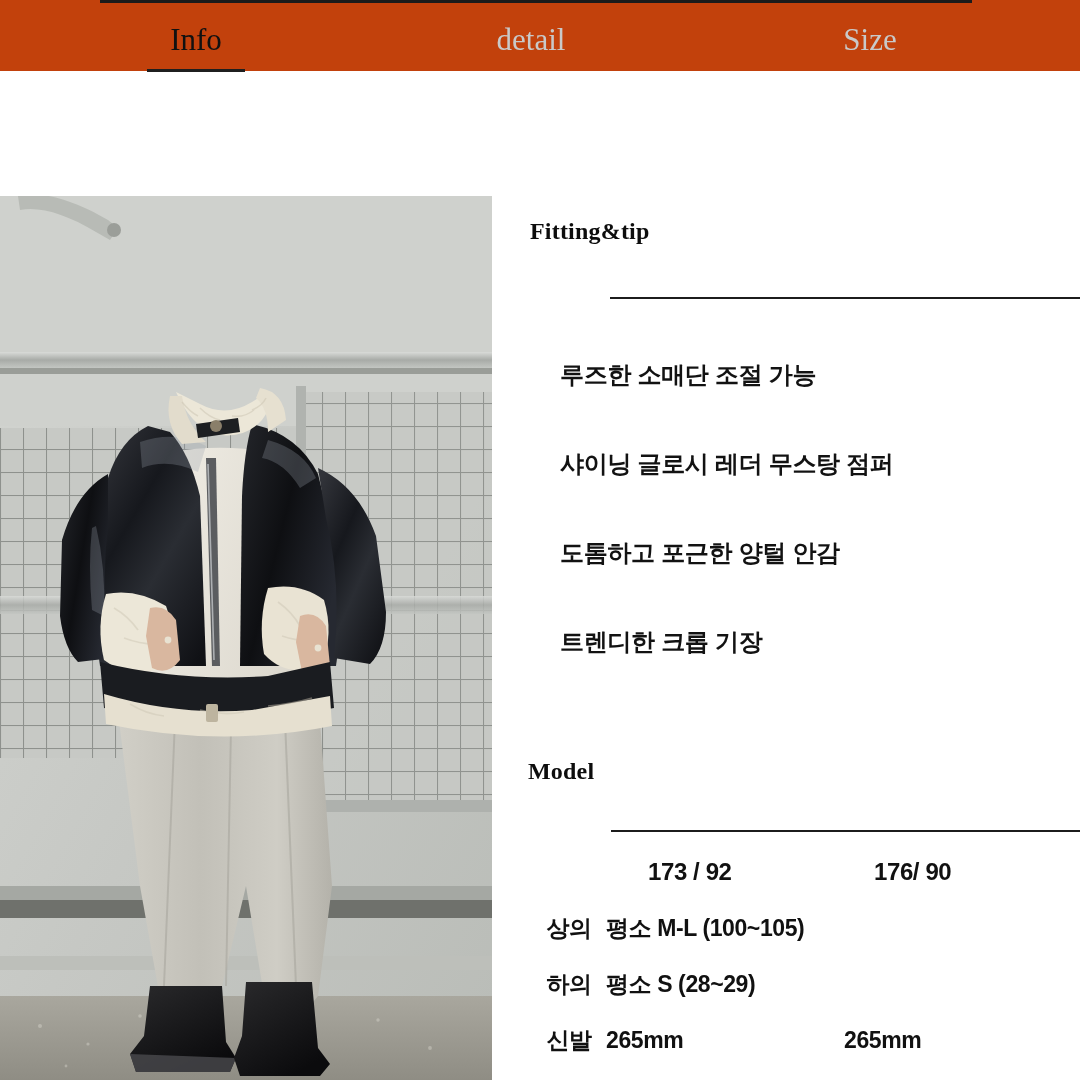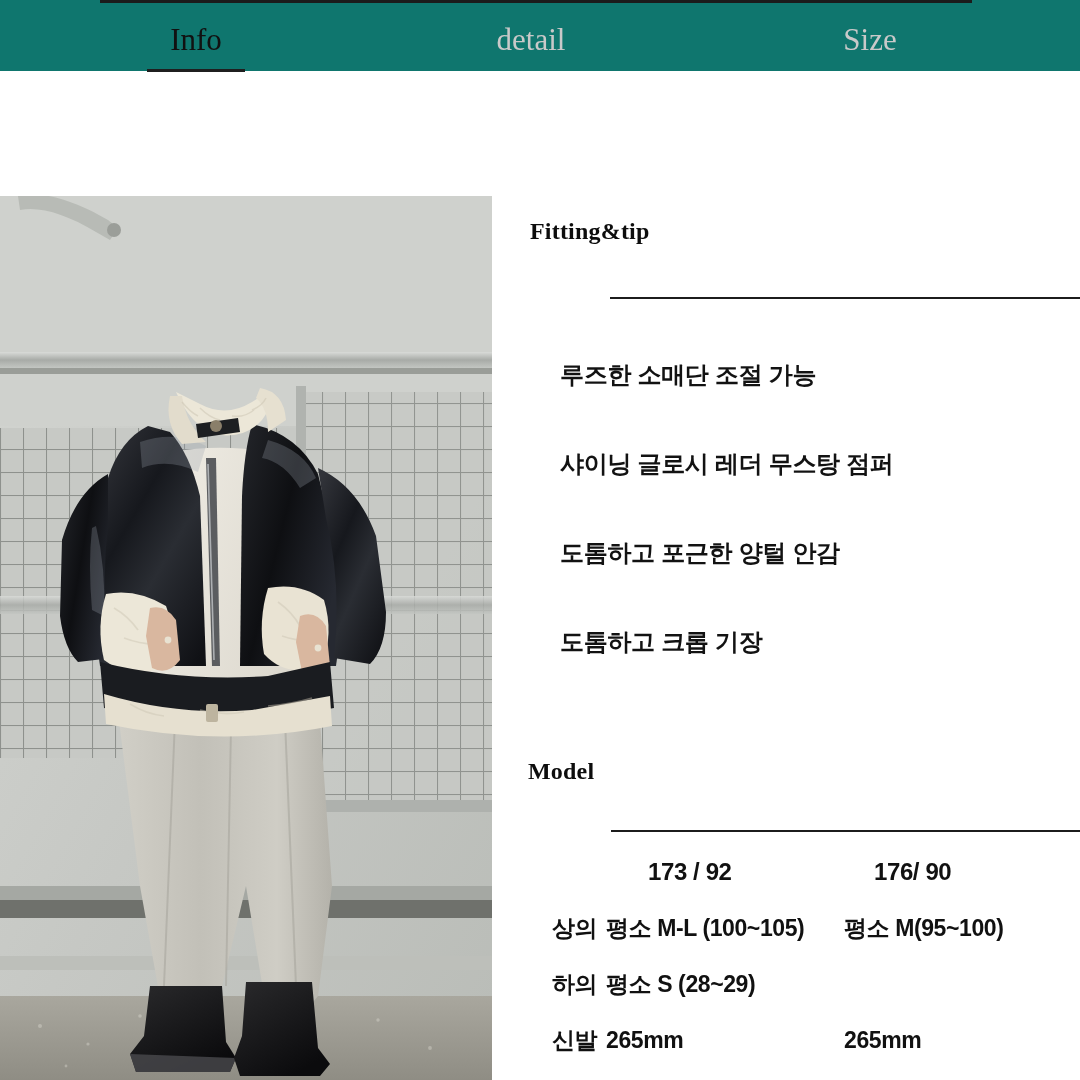--- a/index.html
+++ b/index.html
@@ -7,21 +7,21 @@
   body{
     font-family:"Liberation Sans", sans-serif;
     background:#ffffff;
     overflow:hidden;
     position:relative;
   }
 
   
   .tabbar{
     position:absolute; left:0; top:0; width:1080px; height:71px;
-    background:#0f766e;
+    background:#c2410c;
   }
   .tabbar-topline{
     position:absolute; left:100px; top:0px; width:872px; height:3px;
     background:#1b1b1b;
   }
   .tabs{
     position:absolute; left:0; top:0; width:1080px; height:71px;
     display:flex; align-items:center;
   }
   .tab{
@@ -77,21 +77,21 @@
   
   .mtable{
     position:absolute; left:0px; top:648px; width:588px;
   }
   .mrow{ display:flex; align-items:center; height:56px; }
   .mcell{
     font-family:"Liberation Sans", sans-serif;
     font-weight:700; font-size:23px; color:#111111;
     letter-spacing:-0.4px; white-space:nowrap;
   }
-  .c-label{ width:114px; padding-left:60px; }
+  .c-label{ width:114px; padding-left:40px;text-align:center; }
   .c-v1{ width:238px; }
   .c-v2{ width:236px; }
   .mrow-head .c-v1,
   .mrow-head .c-v2{ font-size:24px; }
   .mrow-head .c-v1{ padding-left:42px; }
   .mrow-head .c-v2{ padding-left:30px; }
 </style>
 </head>
 <body>
 
@@ -273,38 +273,37 @@
 
 <div class="right">
 
   <div class="sec-title title-fitting">Fitting&amp;tip</div>
   <div class="rule rule-fitting"></div>
 
   <div class="bullets">
     <div class="bullet">루즈한 소매단 조절 가능</div>
     <div class="bullet">샤이닝 글로시 레더 무스탕 점퍼</div>
     <div class="bullet">도톰하고 포근한 양털 안감</div>
-    <div class="bullet">도톰하고 크롭 기장</div>
+    <div class="bullet">트렌디한 크롭 기장</div>
   </div>
 
   <div class="sec-title title-model">Model</div>
   <div class="rule rule-model"></div>
 
   <div class="mtable">
 
     <div class="mrow mrow-head">
       <div class="mcell c-label"></div>
       <div class="mcell c-v1">173 / 92</div>
       <div class="mcell c-v2">176/ 90</div>
     </div>
 
     <div class="mrow">
       <div class="mcell c-label">상의</div>
       <div class="mcell c-v1">평소 M-L (100~105)</div>
-      <div class="mcell c-v2">평소 M(95~100)</div>
     </div>
 
     <div class="mrow">
       <div class="mcell c-label">하의</div>
       <div class="mcell c-v2">평소 S (28~29)</div>
     </div>
 
     <div class="mrow">
       <div class="mcell c-label">신발</div>
       <div class="mcell c-v1">265mm</div>

